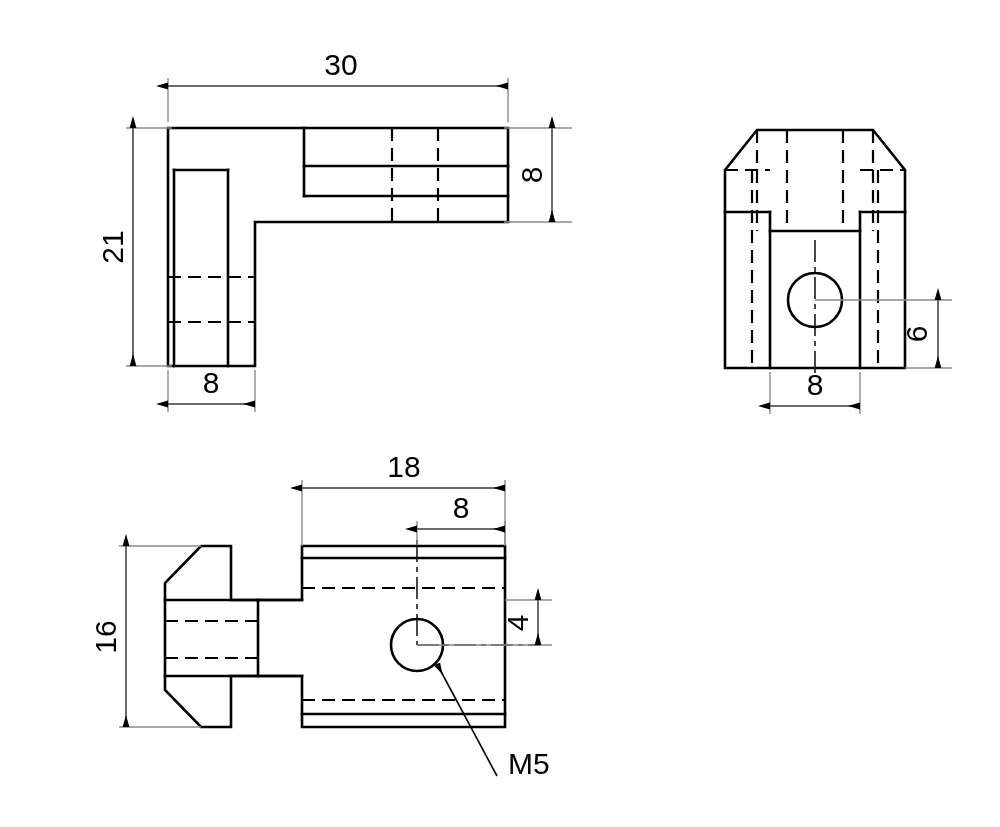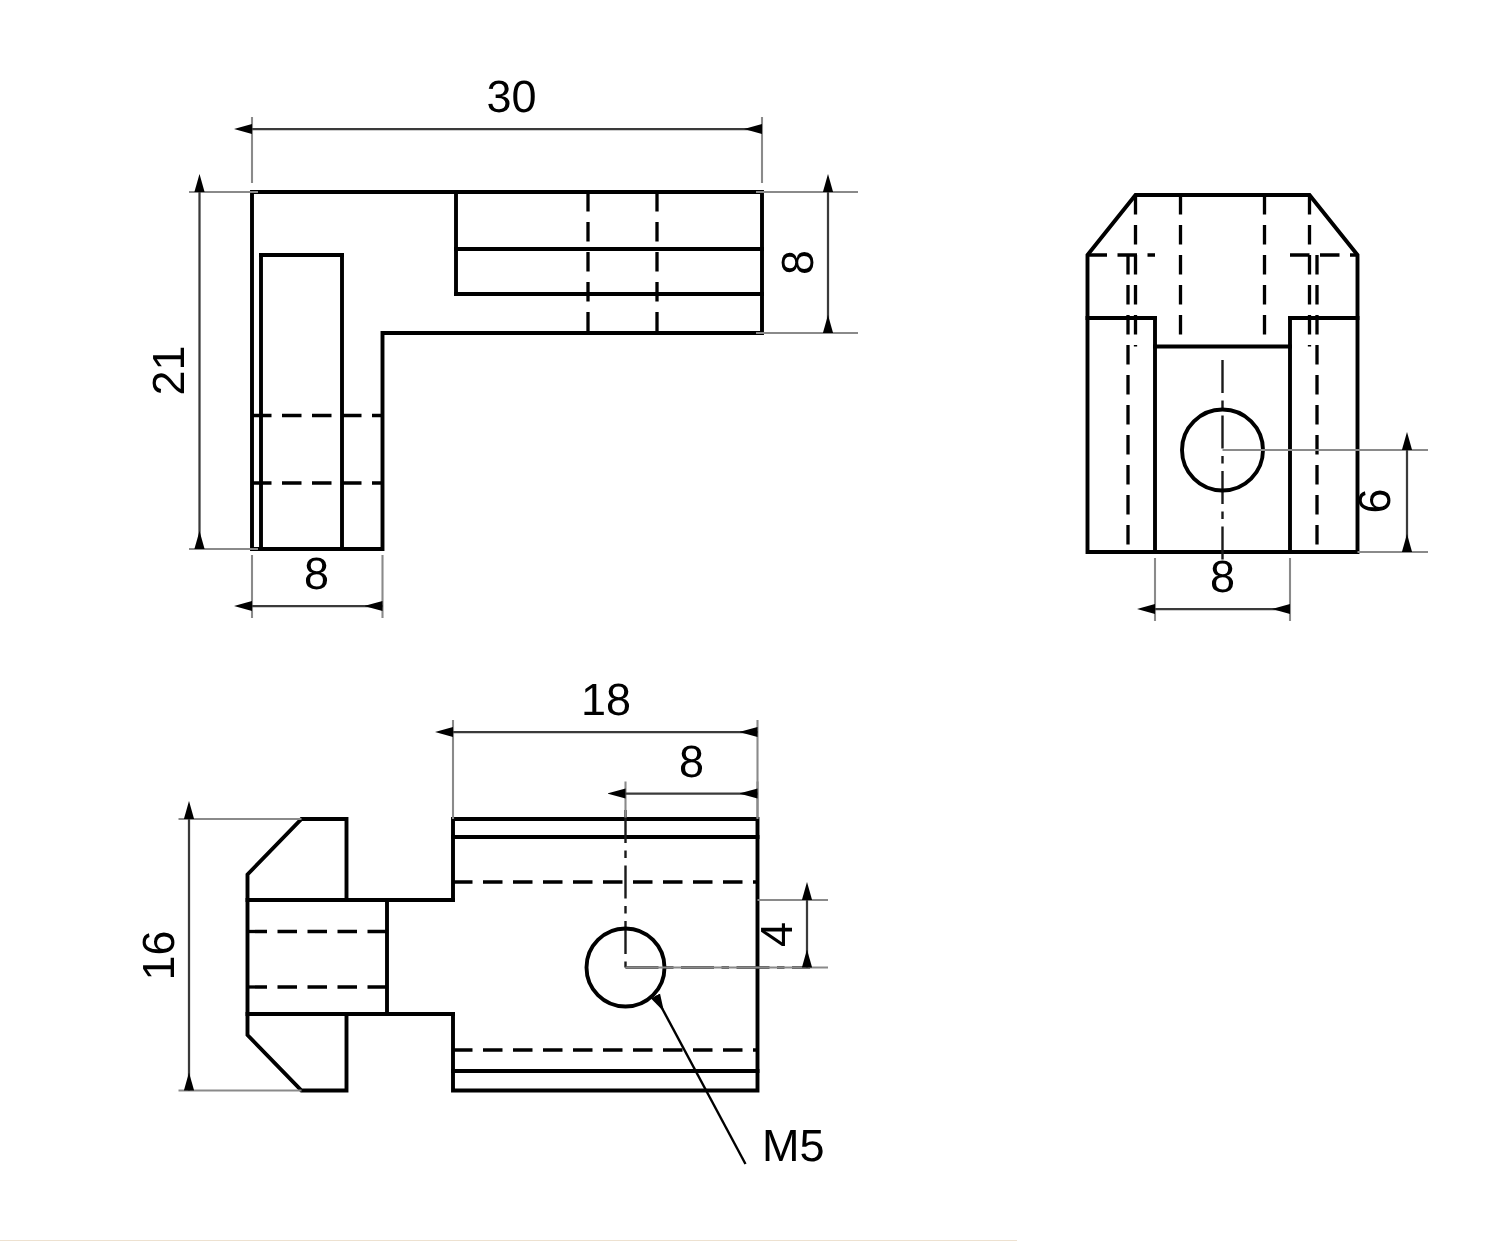--- a/index.html
+++ b/index.html
@@ -10,21 +10,21 @@
   body {
     width: 1000px;
     height: 827px;
     font-family: "Liberation Sans", sans-serif;
     overflow: hidden;
   }
   #drawing-root {
     position: relative;
     width: 884px;
     height: 827px;
-    background: #a16207;
+    background: #d946ef;
   }
   svg#cad {
     display: block;
     width: 1000px;
     height: 827px;
     background: #ffffff;
   }
   .obj      { fill: none; stroke: #000000; stroke-width: 2.6; stroke-linecap: square; stroke-linejoin: miter; }
   .hidden   { fill: none; stroke: #000000; stroke-width: 2.2; stroke-dasharray: 13 7; stroke-linecap: butt; }
   .centerline { fill: none; stroke: #1a1a1a; stroke-width: 1.6; stroke-dasharray: 22 5 5 5; stroke-linecap: butt; }

